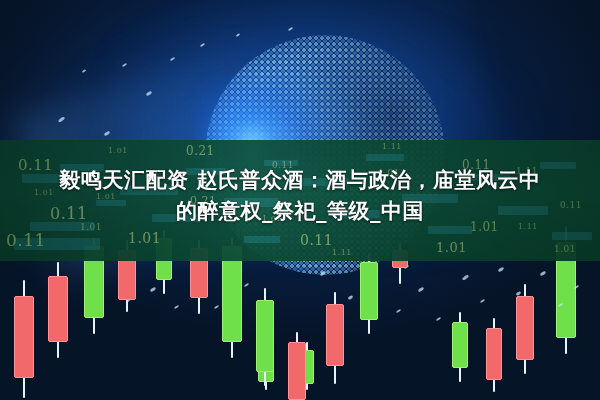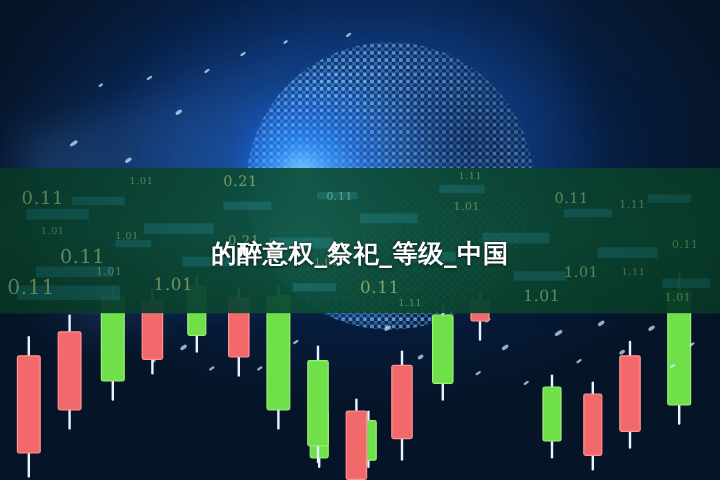--- a/index.html
+++ b/index.html
@@ -293,15 +293,16 @@
         <div class="bnum" style="left: 470px; top: 80px; font-size: 12px; color: rgba(226, 232, 160, 0.68);">1.01</div>
         <div class="bnum" style="left: 518px; top: 82px; font-size: 8px; color: rgba(226, 232, 160, 0.58);">1.11</div>
         <div class="bnum" style="left: 436px; top: 100px; font-size: 13px; color: rgba(226, 232, 160, 0.706);">1.01</div>
         <div class="bnum" style="left: 560px; top: 60px; font-size: 9px; color: rgba(226, 232, 160, 0.604);">0.11</div>
         <div class="bnum" style="left: 554px; top: 104px; font-size: 9px; color: rgba(226, 232, 160, 0.604);">1.01</div>
         <div class="bnum" style="left: 332px; top: 108px; font-size: 8px; color: rgba(226, 232, 160, 0.58);">1.11</div>
       </div>
     <div class="band-tint"></div>
   </div>
 
+  <div class="headline hl-1">毅鸣天汇配资 赵氏普众酒：酒与政治，庙堂风云中</div>
   <div class="headline hl-2">的醉意权_祭祀_等级_中国</div>
 
 </div>
 
 </body></html>

